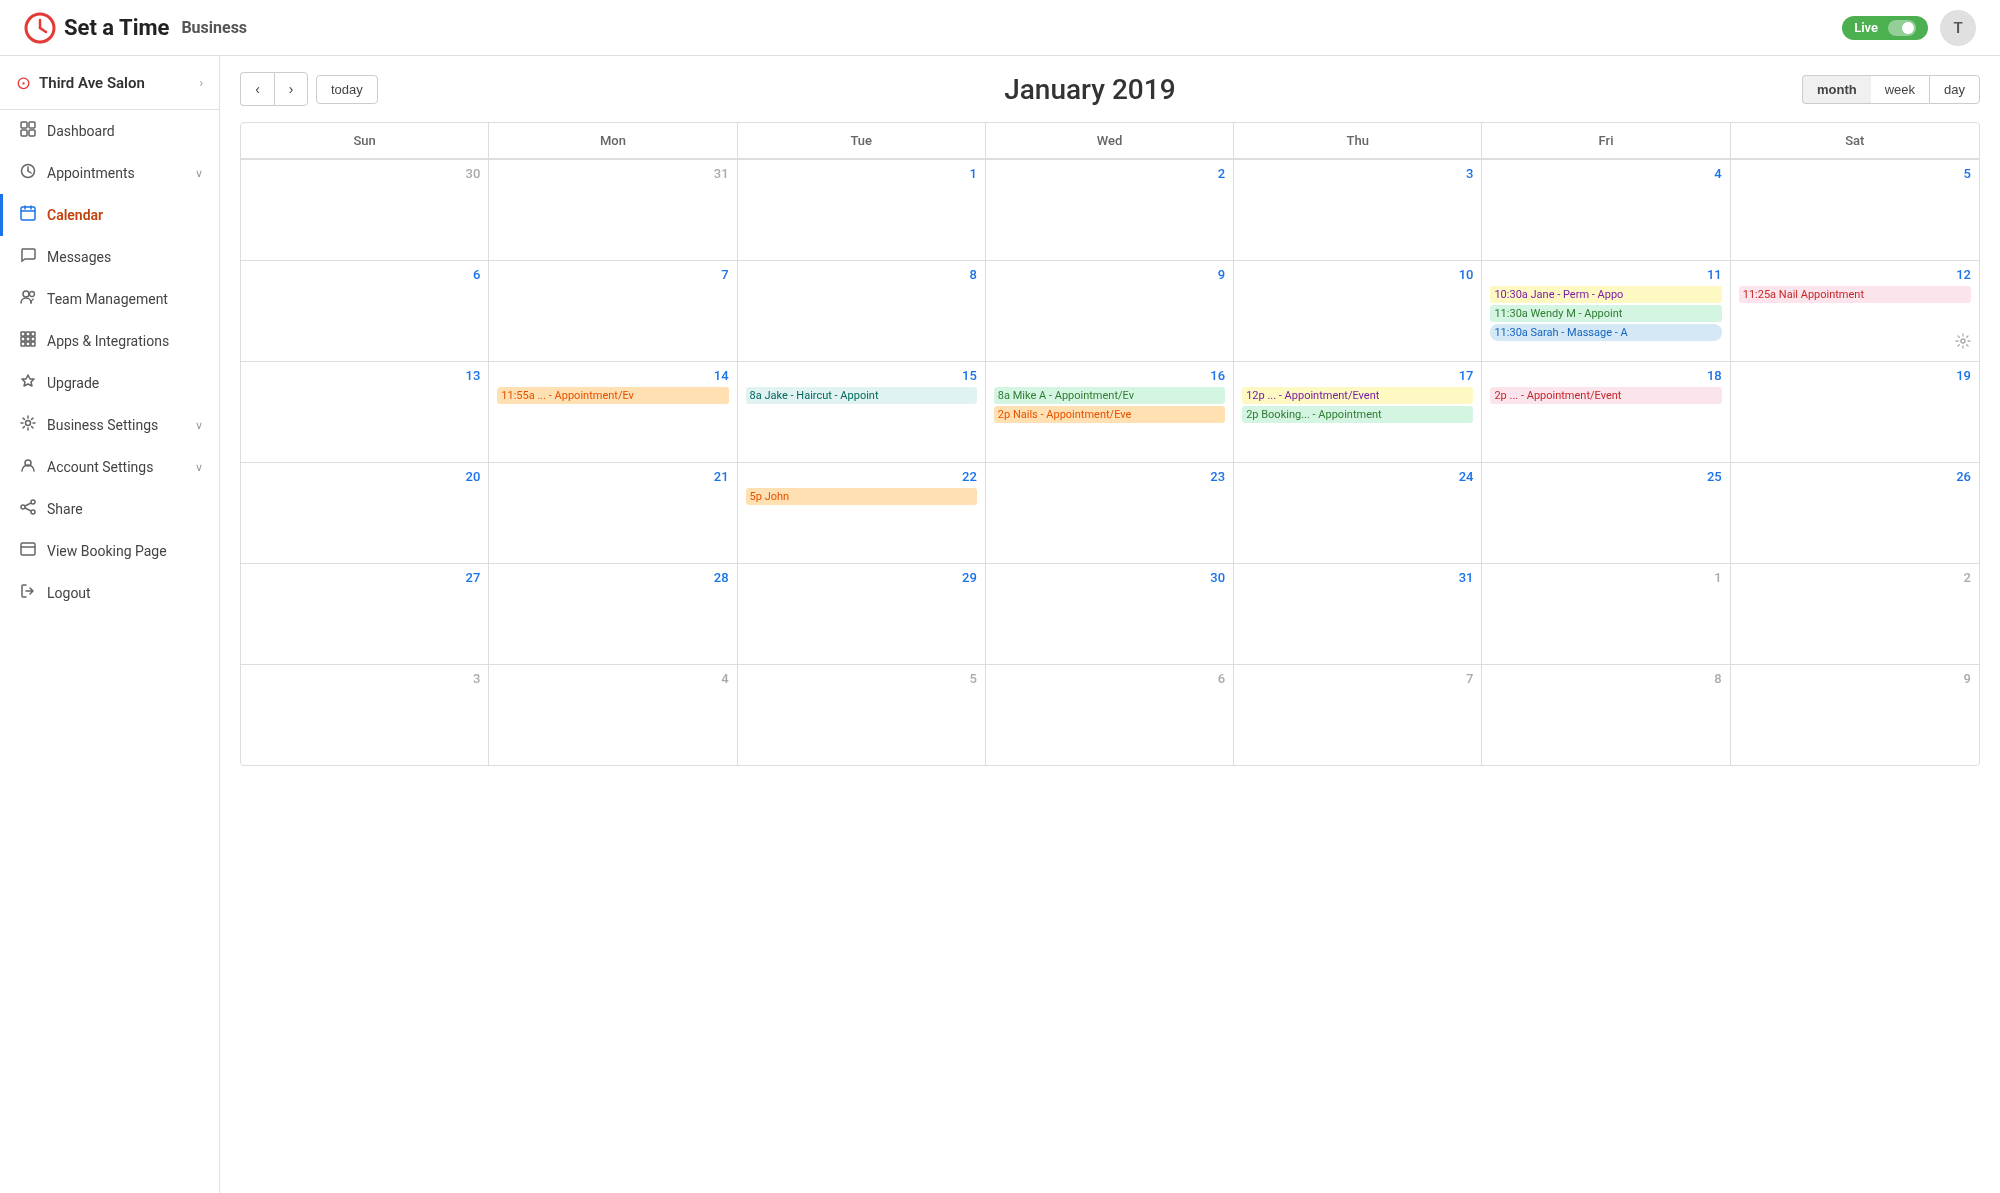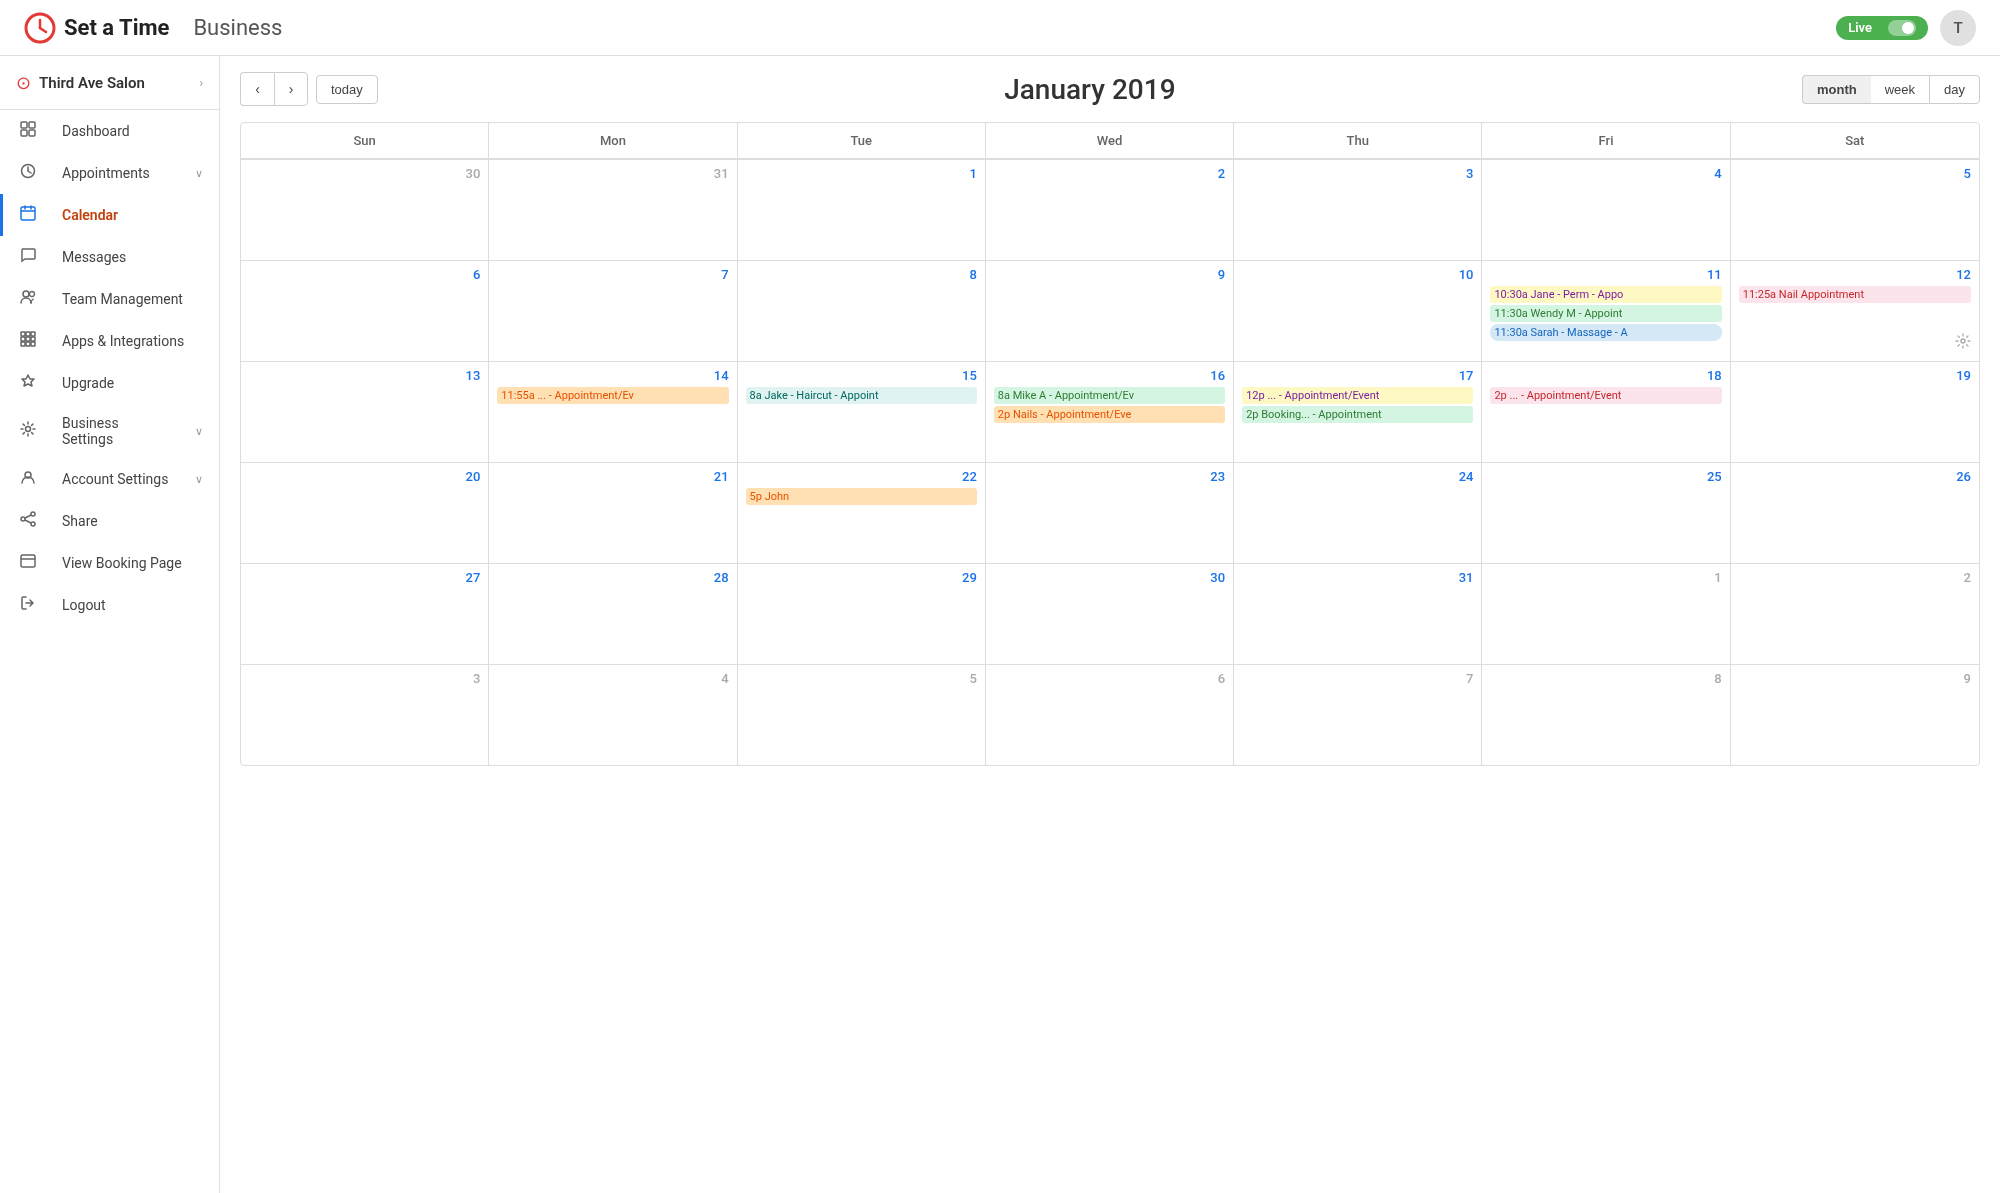--- a/index.html
+++ b/index.html
@@ -7,26 +7,26 @@
 
     
     .top-nav {
       display: flex; align-items: center; justify-content: space-between;
       background: #fff; padding: 16px 24px; height: 56px;
       border-bottom: 1px solid #e0e0e0;
     }
     .top-nav-left { display: flex; align-items: center; gap: 8px; }
     .logo-icon { width: 32px; height: 32px; }
     .app-title { font-size: 22px; font-weight: 700; color: #222; }
-    .app-subtitle { font-size: 22px; font-weight: 400; color: #555; margin-left: 16px; }
+    .app-subtitle { font-size: 16px; font-weight: 700; color: #555; margin-left: 4px; }
     .top-nav-right { display: flex; align-items: center; gap: 12px; }
     .live-badge {
       background: #4caf50; color: #fff; border-radius: 20px;
       padding: 4px 12px; font-size: 13px; font-weight: 600;
-      display: flex; align-items: center; gap: 16px;
+      display: flex; align-items: center; gap: 10px;
     }
     .live-toggle {
       width: 28px; height: 16px; background: rgba(255,255,255,0.4);
       border-radius: 8px; position: relative; cursor: pointer;
     }
     .live-toggle::after {
       content: ''; position: absolute; right: 2px; top: 2px;
       width: 12px; height: 12px; background: #fff; border-radius: 50%;
     }
     .user-avatar {
@@ -44,21 +44,21 @@
       overflow-y: auto; flex-shrink: 0;
     }
     .sidebar-salon {
       display: flex; align-items: center; gap: 8px;
       padding: 16px 16px; border-bottom: 1px solid #e0e0e0; cursor: pointer;
     }
     .salon-icon { color: #e53935; font-size: 18px; }
     .salon-name { font-size: 15px; font-weight: 600; color: #333; flex: 1; }
     .salon-chevron { color: #999; font-size: 12px; }
     .nav-item {
-      display: flex; align-items: center; gap: 25px;
+      display: flex; align-items: center; gap: 10px;
       padding: 11px 16px; cursor: pointer; color: #444; font-size: 14px;
       border-left: 3px solid transparent;
     }
     .nav-item.active { color: #c2410c; font-weight: 600; border-left-color: #1a73e8; }
     .nav-item .nav-icon { width: 18px; text-align: center; font-size: 16px; }
     .nav-item .nav-label { flex: 1; }
     .nav-item .nav-arrow { font-size: 11px; color: #999; }
 
     
     .main-content { flex: 1; overflow: auto; padding: 16px 20px; background: #fff; }

